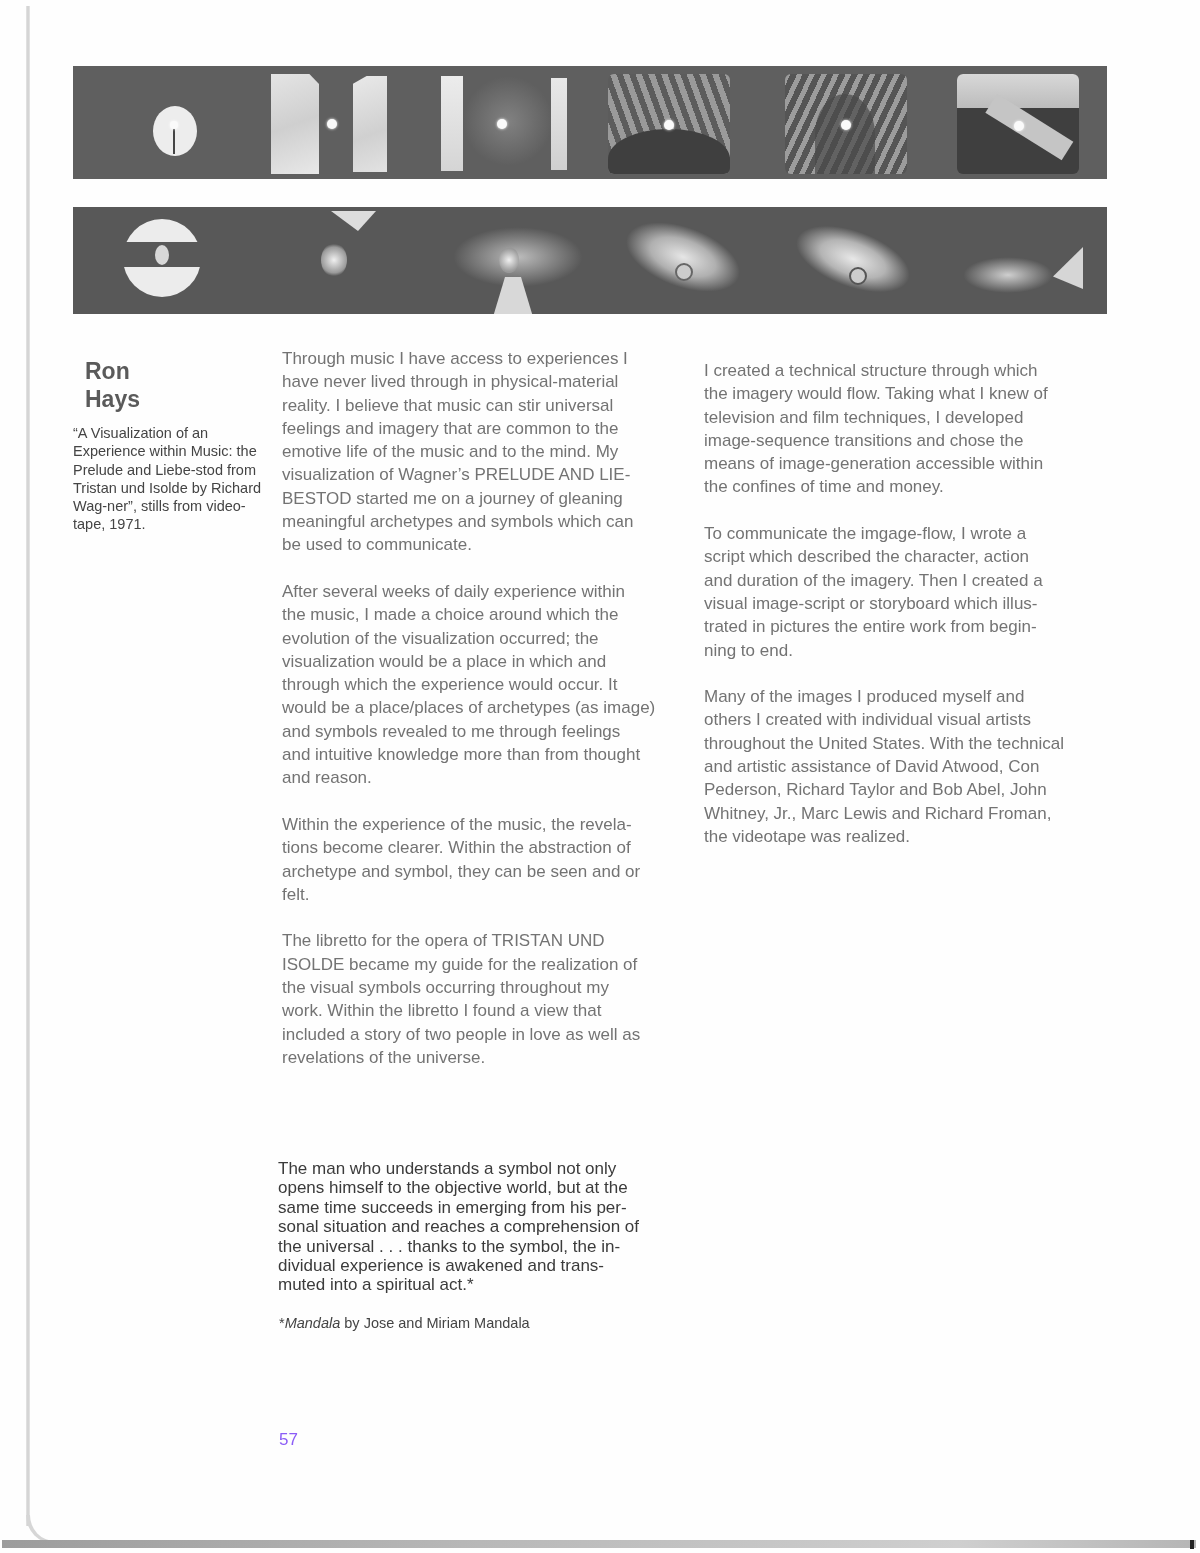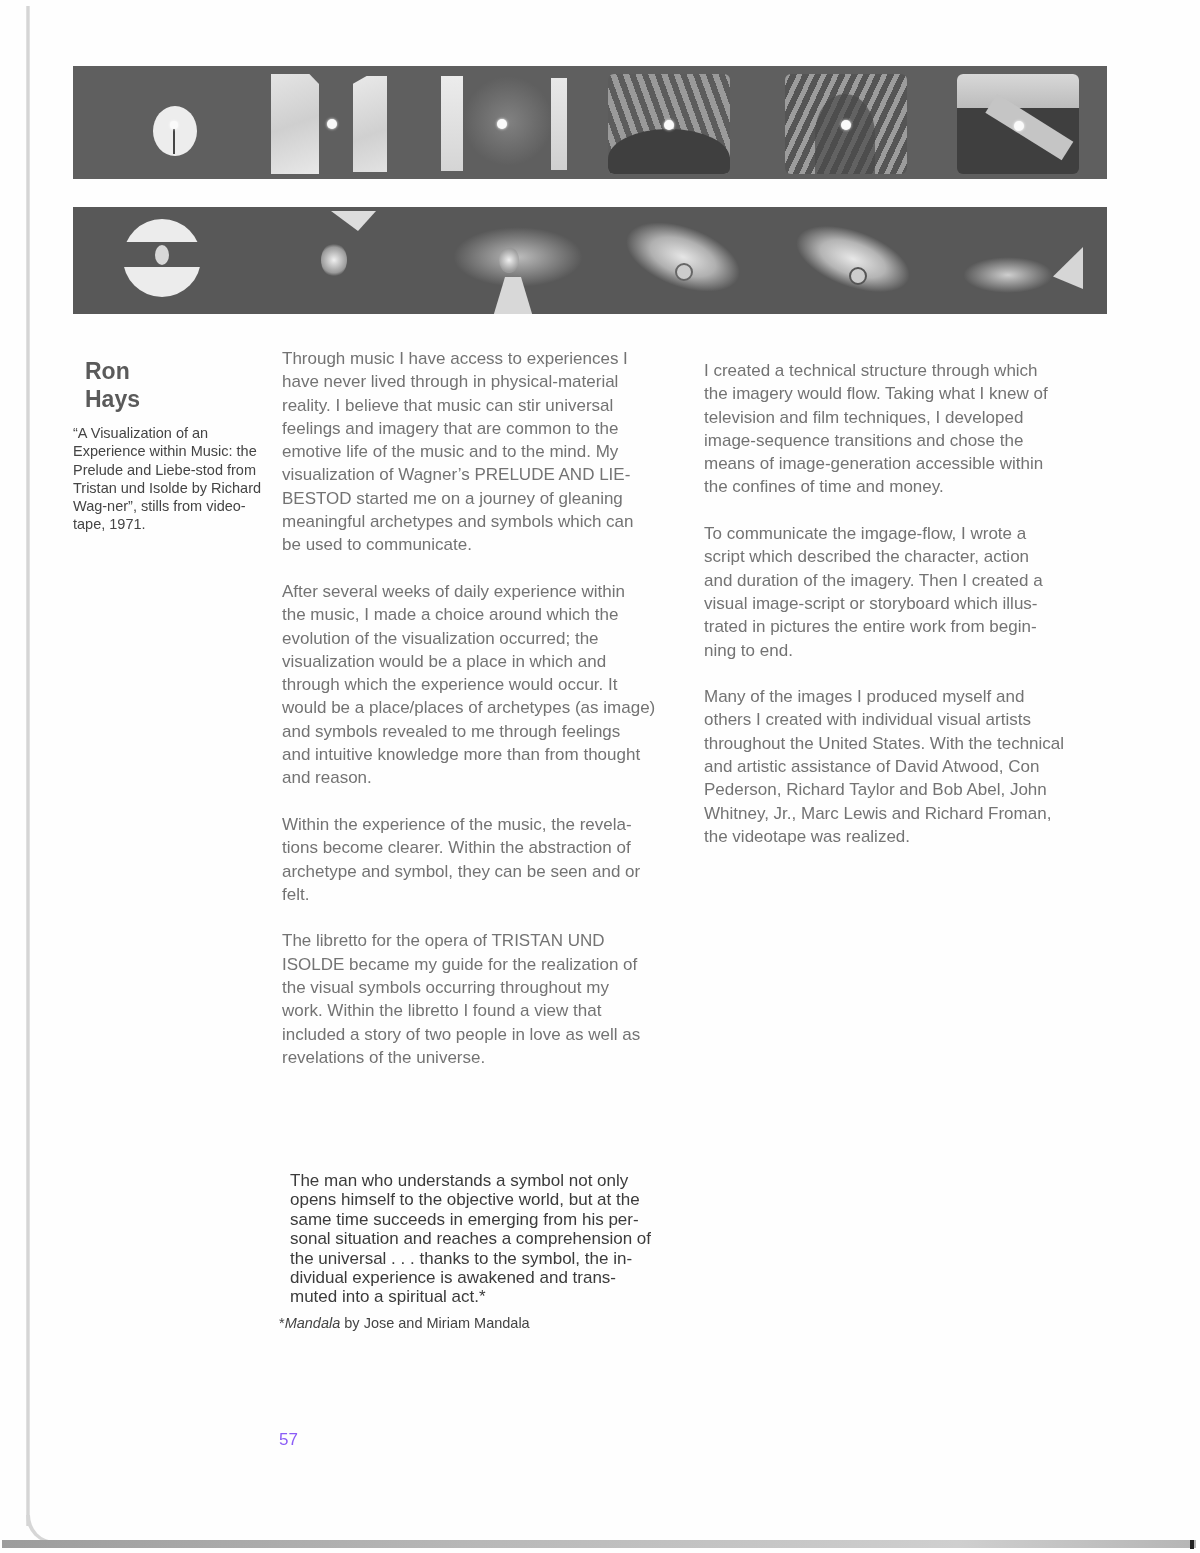--- a/index.html
+++ b/index.html
@@ -49,21 +49,21 @@
     font-size: 14.5px; line-height: 18.3px; color: #444;
   }
   .column {
     position: absolute; font-size: 17px; line-height: 23.3px; color: #737373;
   }
   .col-mid { left: 282px; top: 347px; width: 410px; }
   .col-right { left: 704px; top: 347px; width: 410px; margin-top: 12px; }
   .column p { margin: 0 0 23.3px 0; white-space: pre-line; }
   .quote {
     position: absolute; left: 278px; top: 1159px; width: 420px;
-    font-size: 17px; line-height: 19.4px; color: #3b3b3b; white-space: pre-line; margin: 12px;
+    font-size: 17px; line-height: 19.4px; color: #3b3b3b; white-space: pre-line; margin: 0;
   }
   .footnote {
     position: absolute; left: 279px; top: 1314px; width: 400px;
     font-size: 14.5px; line-height: 18px; color: #444;
   }
   .footnote .ital { font-style: italic; }
   .page-number {
     position: absolute; left: 279px; top: 1430px; font-size: 17px; color: #8b5cf6;
   }
 </style>

